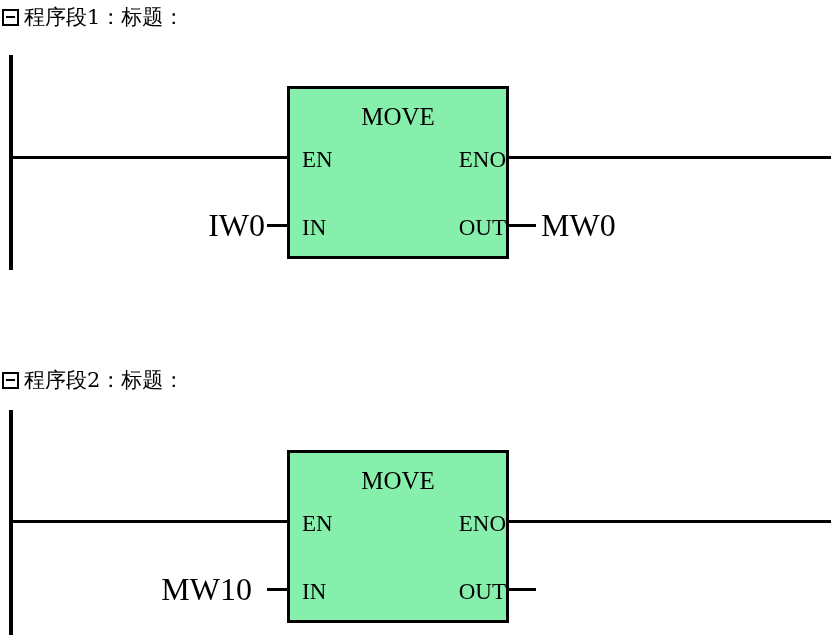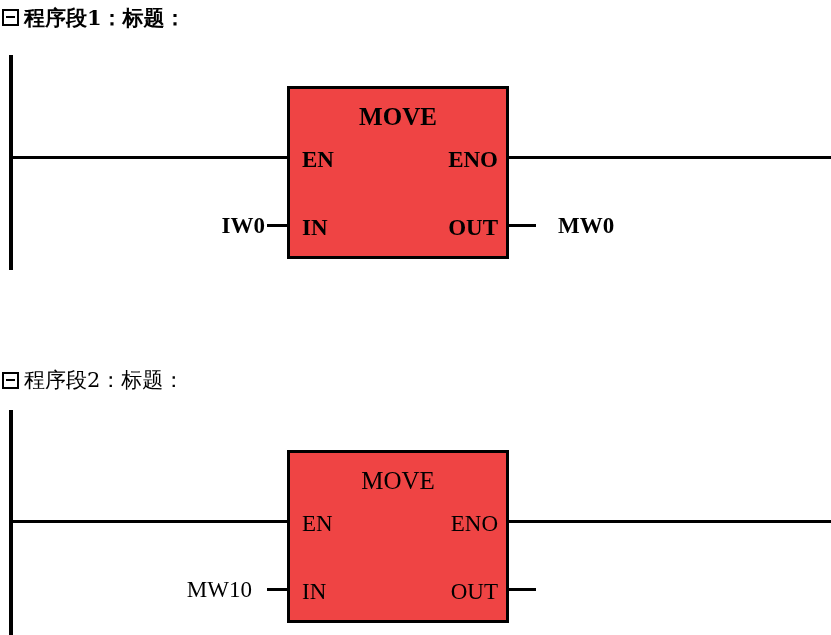--- a/index.html
+++ b/index.html
@@ -15,21 +15,21 @@
     font-family: "Liberation Serif", "DejaVu Serif", serif;
     color: #000000;
   }
 
   
   .network {
     position: absolute;
     left: 0;
     width: 831px;
   }
-  #network-1 { top: 0; height: 360px; font-weight: bold; }
+  #network-1 { top: 0; height: 360px; }
   #network-2 { top: 365px; height: 270px; }
 
   
   .net-header {
     position: absolute;
     left: 0;
     top: 0;
     height: 30px;
     display: flex;
     align-items: center;
@@ -72,42 +72,42 @@
     position: absolute;
     height: 3px;
     background: #000;
   }
 
   
   .fb {
     position: absolute;
     border: 3px solid #000;
     box-sizing: border-box;
-    background: #ef4444;
+    background: #86efac;
   }
   .fb-title {
     position: absolute;
     left: 0;
     right: 0;
     text-align: center;
     font-size: 25px;
     line-height: 25px;
   }
   .pin-label {
     position: absolute;
     font-size: 23px;
     line-height: 25px;
   }
   .pin-left  { left: 12px; }
-  .pin-right { right: 8px; text-align: center; }
+  .pin-right { right: 0; text-align: center; }
 
   
   .operand {
     position: absolute;
-    font-size: 23px;
+    font-size: 32px;
     line-height: 25px;
     white-space: nowrap;
   }
   .operand-in  { text-align: right; }
   .operand-out { text-align: left; }
 </style>
 </head>
 <body>
 
 <div class="network" id="network-1">
@@ -120,21 +120,21 @@
   <div class="rail" style="left:9px; top:55px; height:215px;"></div>
 
   <div class="wire-h" style="left:9px; top:156px; width:280px;"></div>
 
   <div class="wire-h" style="left:508px; top:156px; width:323px;"></div>
 
   <div class="operand operand-in" style="left:120px; top:213px; width:145px;">IW0</div>
   <div class="wire-h" style="left:267px; top:224px; width:22px;"></div>
 
   <div class="wire-h" style="left:508px; top:224px; width:28px;"></div>
-  <div class="operand operand-out" style="left:558px; top:213px; width:160px;">MW0</div>
+  <div class="operand operand-out" style="left:541px; top:213px; width:160px;">MW0</div>
 
   <div class="fb" style="left:287px; top:86px; width:222px; height:173px;">
     <span class="fb-title" style="top:15px;">MOVE</span>
     <span class="pin-label pin-left" style="top:58px;">EN</span>
     <span class="pin-label pin-right" style="top:58px;">ENO</span>
     <span class="pin-label pin-left" style="top:126px;">IN</span>
     <span class="pin-label pin-right" style="top:126px;">OUT</span>
   </div>
 
 </div>

